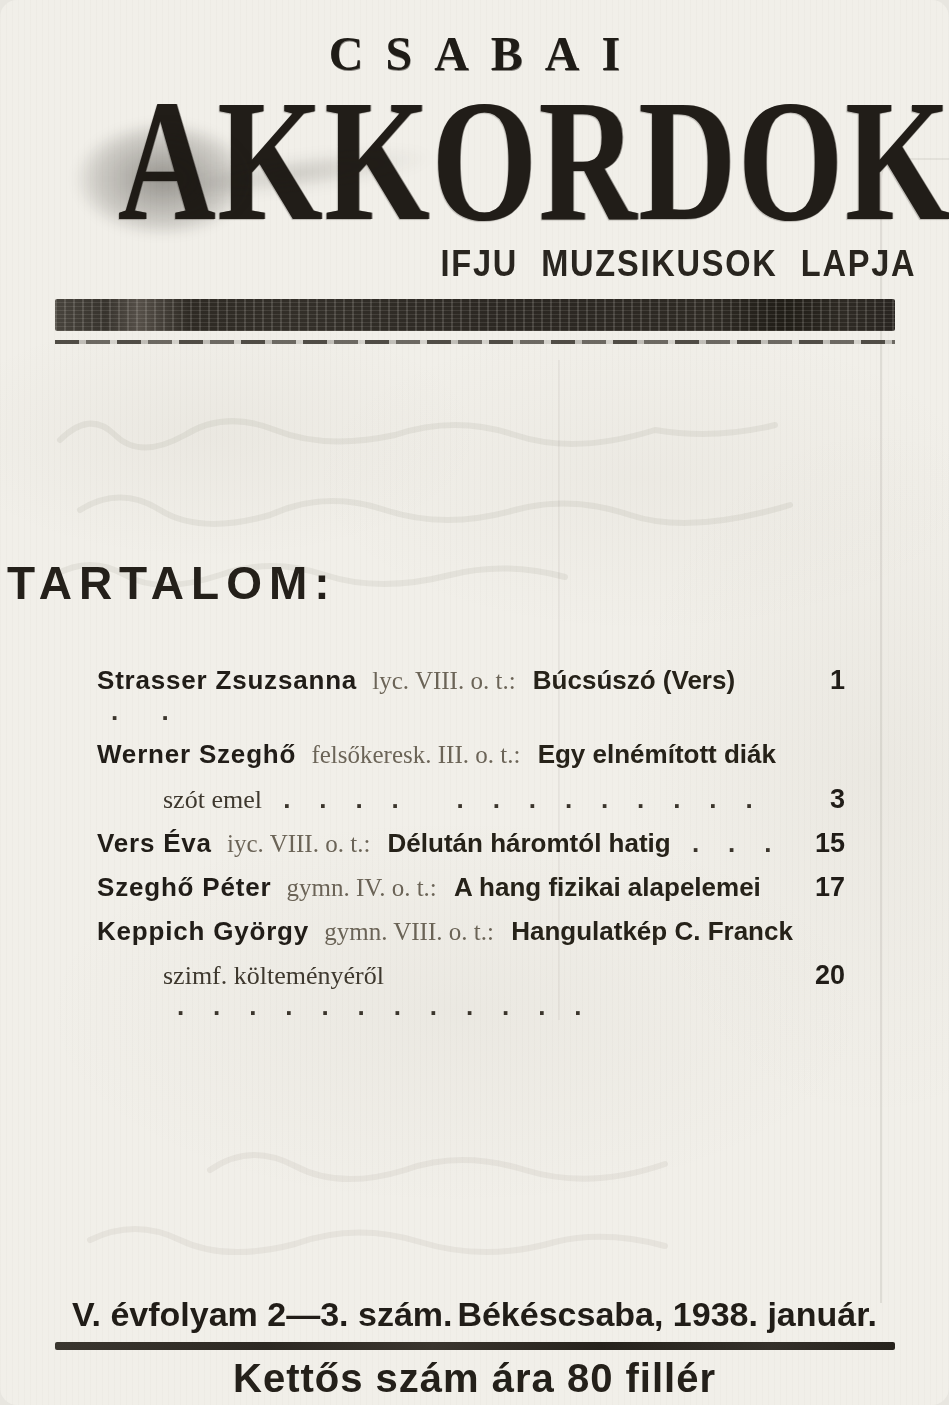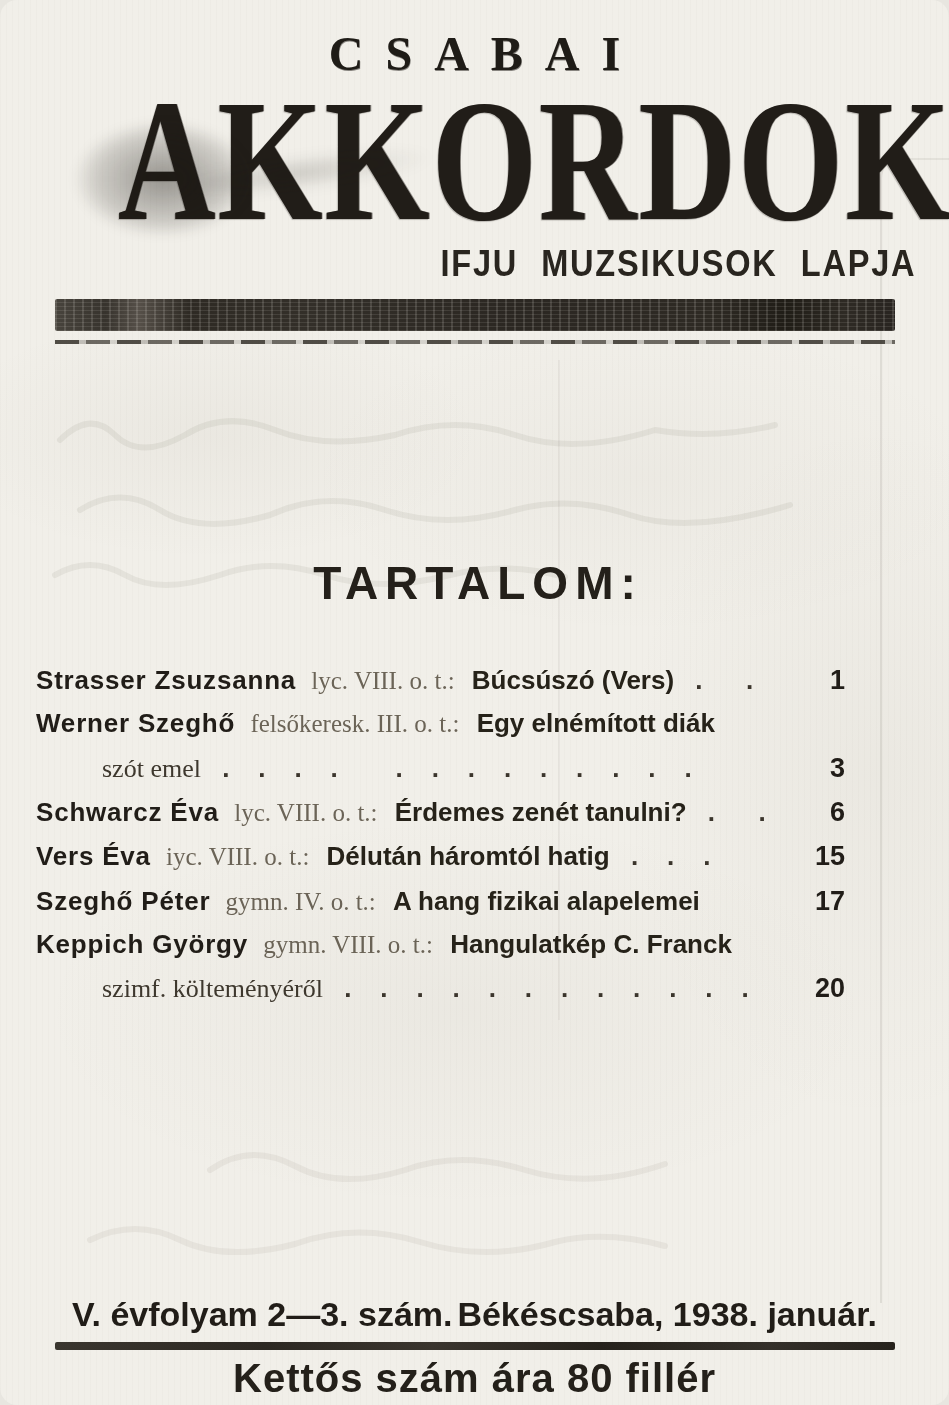--- a/index.html
+++ b/index.html
@@ -98,31 +98,30 @@
   .rule-thin {
     position: absolute; top: 340px; left: 55px; width: 840px; height: 4px;
     background: repeating-linear-gradient(90deg,
       rgba(52,48,41,0.85) 0 24px, rgba(52,48,41,0.25) 24px 31px,
       rgba(52,48,41,0.7) 31px 55px, rgba(52,48,41,0.15) 55px 62px);
   }
 
   
   .contents-heading {
     position: absolute; top: 556px; left: 0; width: 100%;
-    text-align: center;
     font-weight: bold;
     font-size: 46px;
     letter-spacing: 7px;
     text-indent: 7px;
     color: #24201a;
     filter: blur(0.2px);
   }
   .toc {
     position: absolute; top: 664px; left: 0; width: 100%;
-    padding: 0 104px 0 36px;
+    padding: 0 104px 0 97px;
   }
   .toc-line {
     display: flex;
     align-items: baseline;
     font-size: 26px;
     line-height: 1.2;
     margin-bottom: 12px;
   }
   .toc-text { flex: 1; min-width: 0; }
   .toc-author {
@@ -267,29 +266,20 @@
     <div class="toc-line indent">
       <span class="toc-text">
         
         
         <span class="toc-work">szót emel</span>
         <span class="toc-dots">.    .    .    .        .    .    .    .    .    .    .    .    .</span>
       </span>
       <span class="toc-page">3</span>
     </div>
 
-    <div class="toc-line">
-      <span class="toc-text">
-        <span class="toc-author">Schwarcz Éva</span>
-        <span class="toc-meta">lyc. VIII. o. t.:</span>
-        <span class="toc-work">Érdemes zenét tanulni?</span>
-        <span class="toc-dots">.      .</span>
-      </span>
-      <span class="toc-page">6</span>
-    </div>
 
     <div class="toc-line">
       <span class="toc-text">
         <span class="toc-author">Vers Éva</span>
         <span class="toc-meta">iyc. VIII. o. t.:</span>
         <span class="toc-work">Délután háromtól hatig</span>
         <span class="toc-dots">.    .    .</span>
       </span>
       <span class="toc-page">15</span>
     </div>

